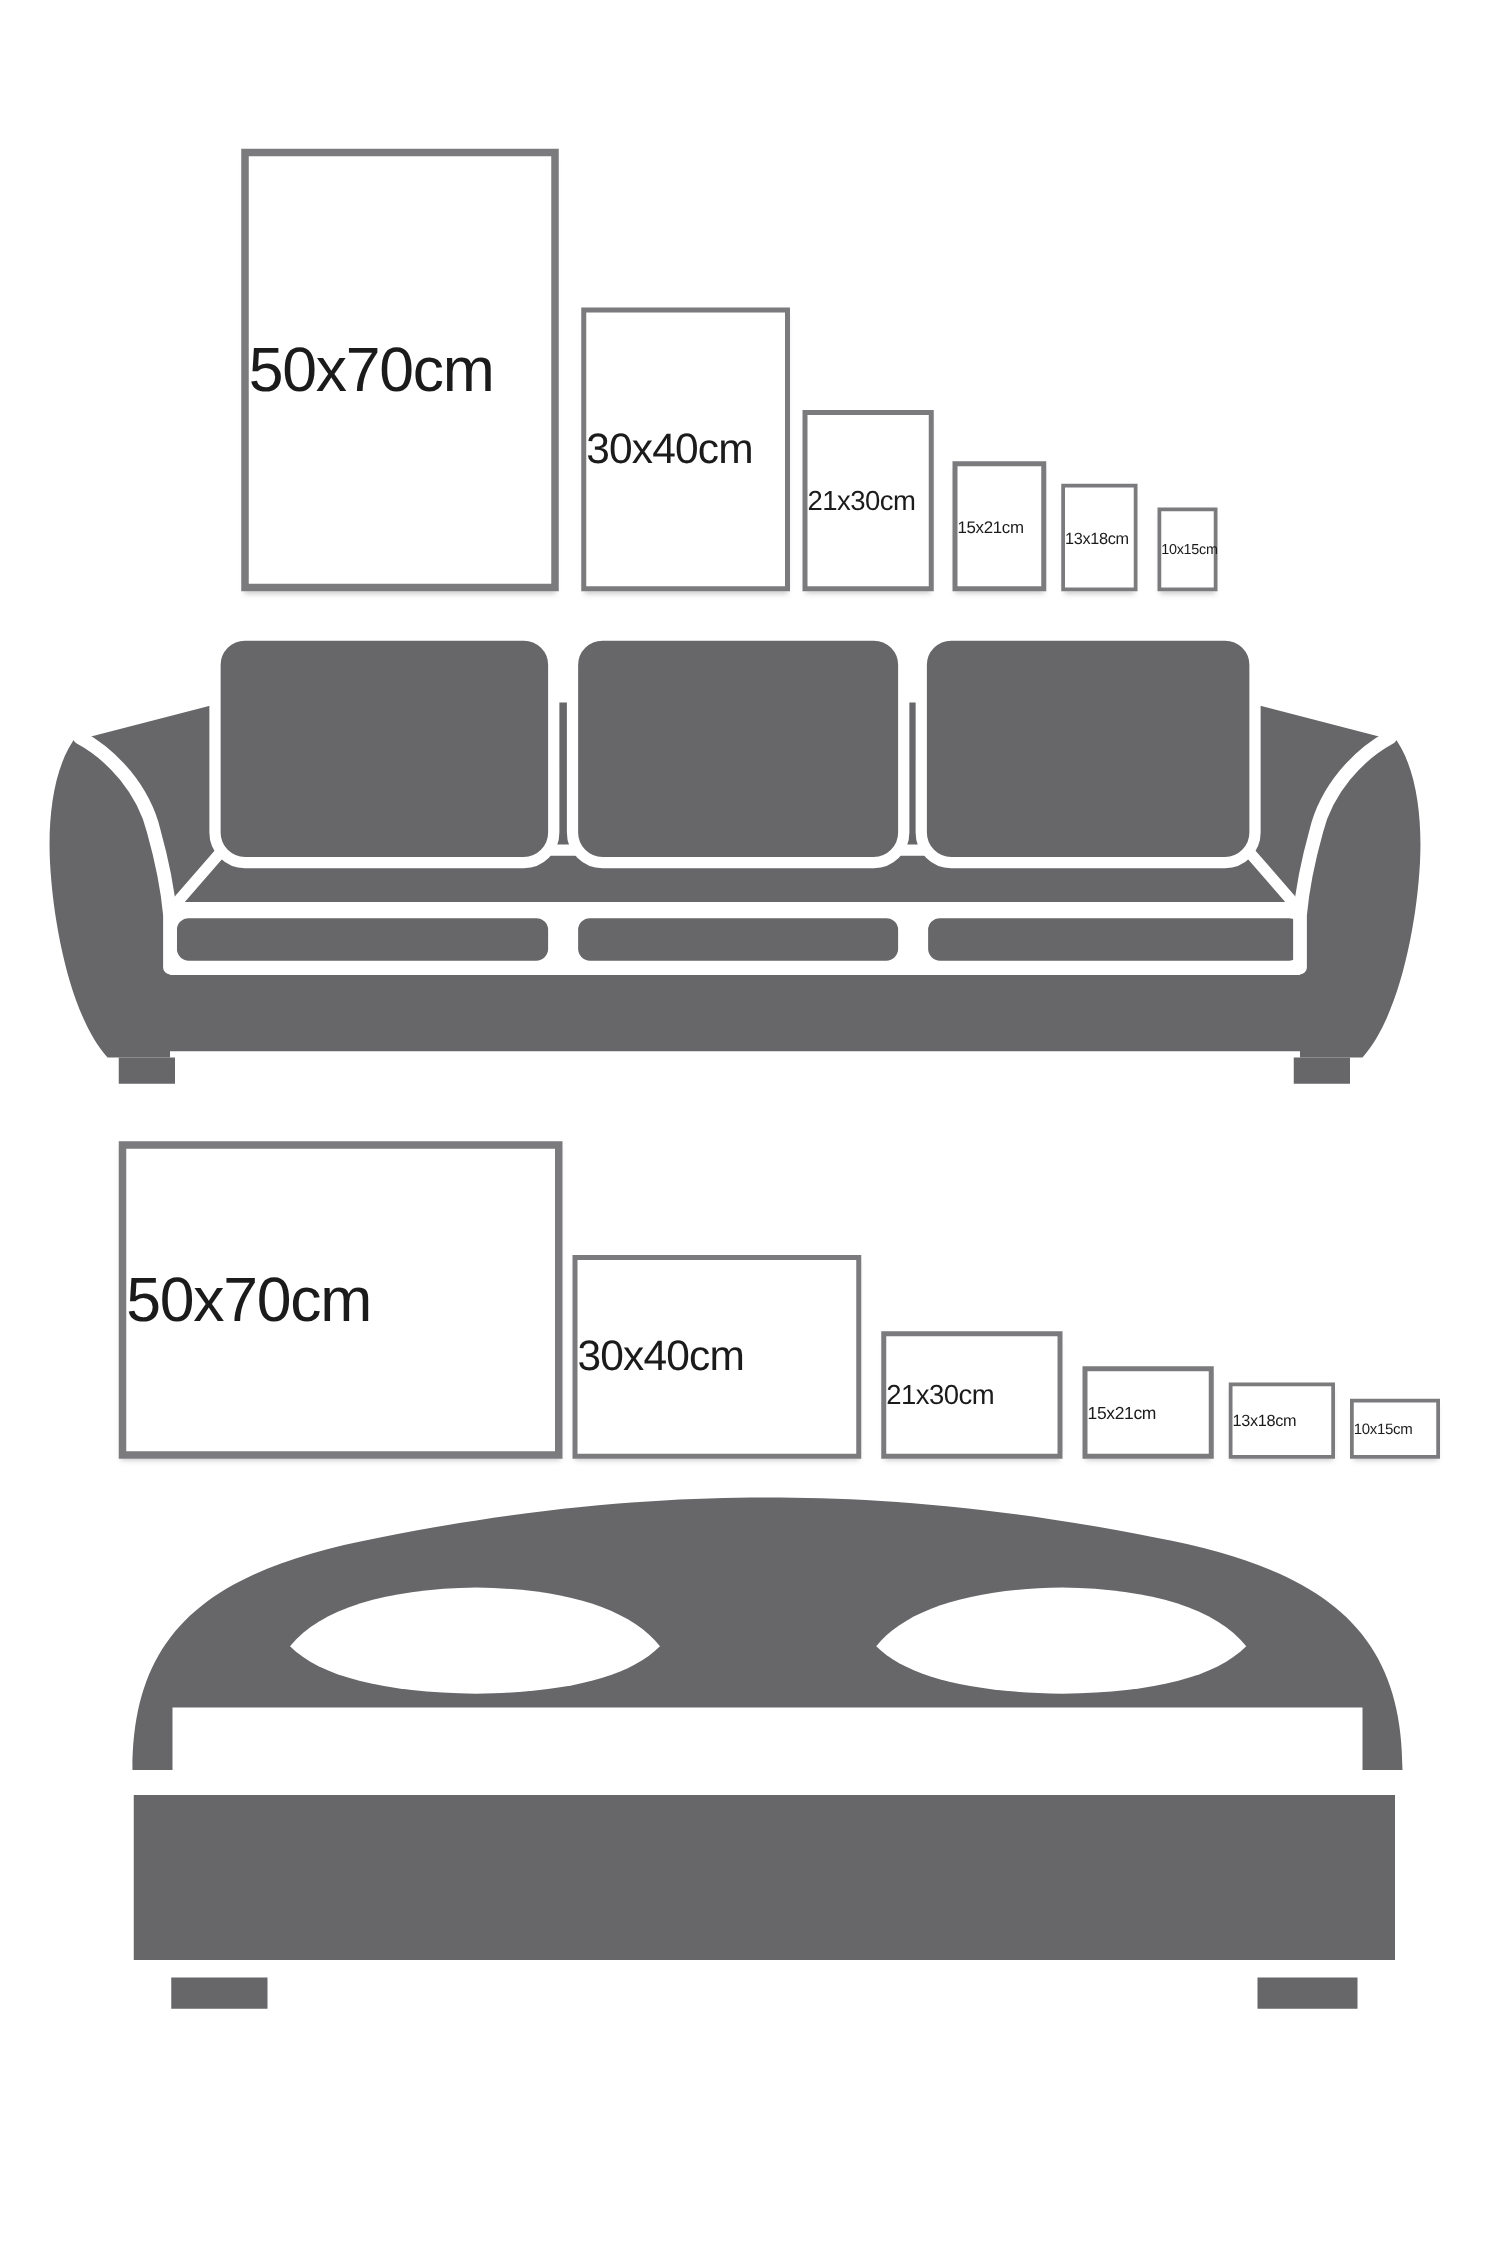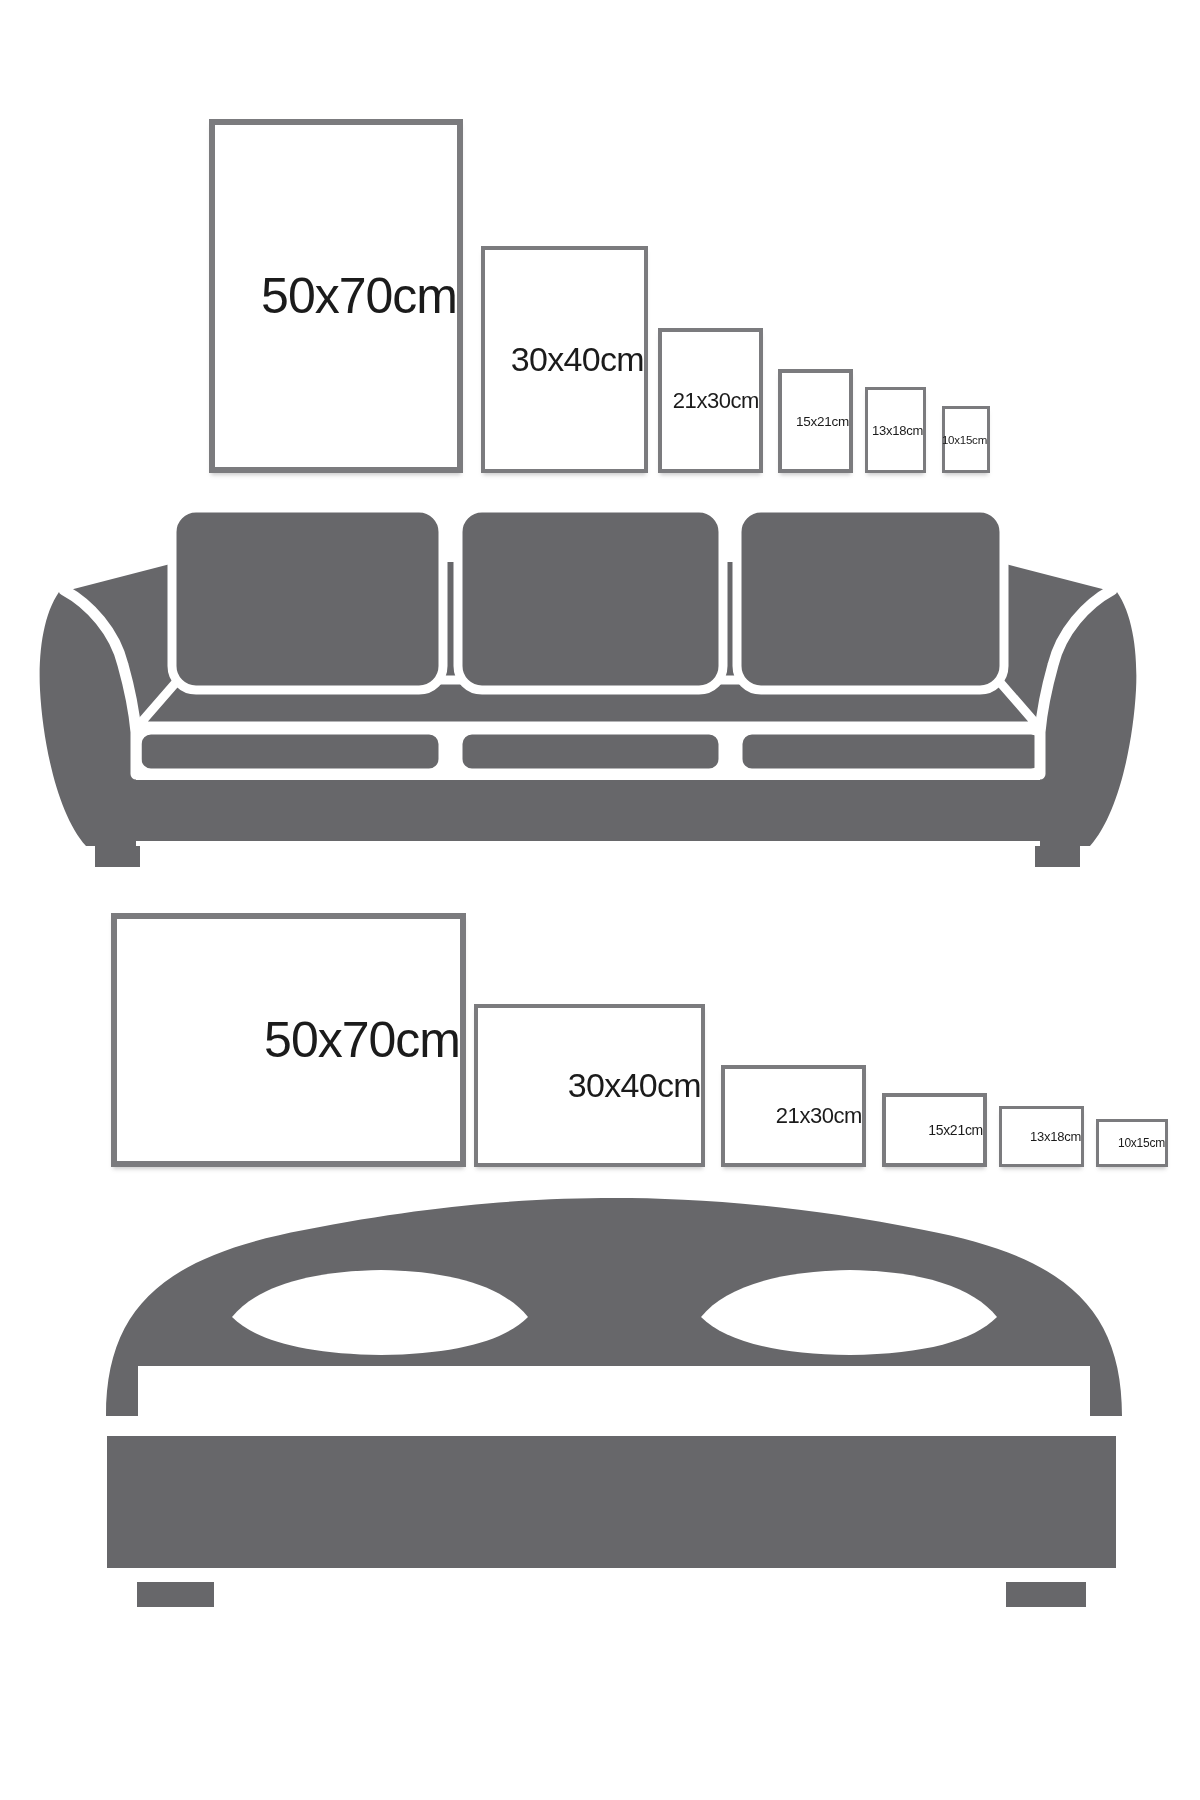--- a/index.html
+++ b/index.html
@@ -10,25 +10,24 @@
     overflow:hidden;
     font-family:"Liberation Sans", sans-serif;
   }
   .furniture-svg{position:absolute;display:block;}
   .frame{
     position:absolute;
     box-sizing:border-box;
     background:var(--frame_fill,#fff);
     border-style:solid;
     border-color:var(--frame_border,#7b7b7e);
-    display:flex;align-items:center;justify-content:flex-end;
+    display:flex;align-items:center;justify-content:flex-start;
     color:var(--label_text,#1b1b1b);
     letter-spacing:-0.02em;
     box-shadow:0 4px 4px -2px rgba(110,110,112,0.35);
-    margin-left:16px;
   }
   .frame span{white-space:nowrap;}
   .wl{stroke:#fff;stroke-width:9;}
   .gapline{fill:none;stroke:#fff;stroke-width:11;stroke-linecap:round;}
 </style>
 </head>
 <body>
 
 <div id="page">
 

